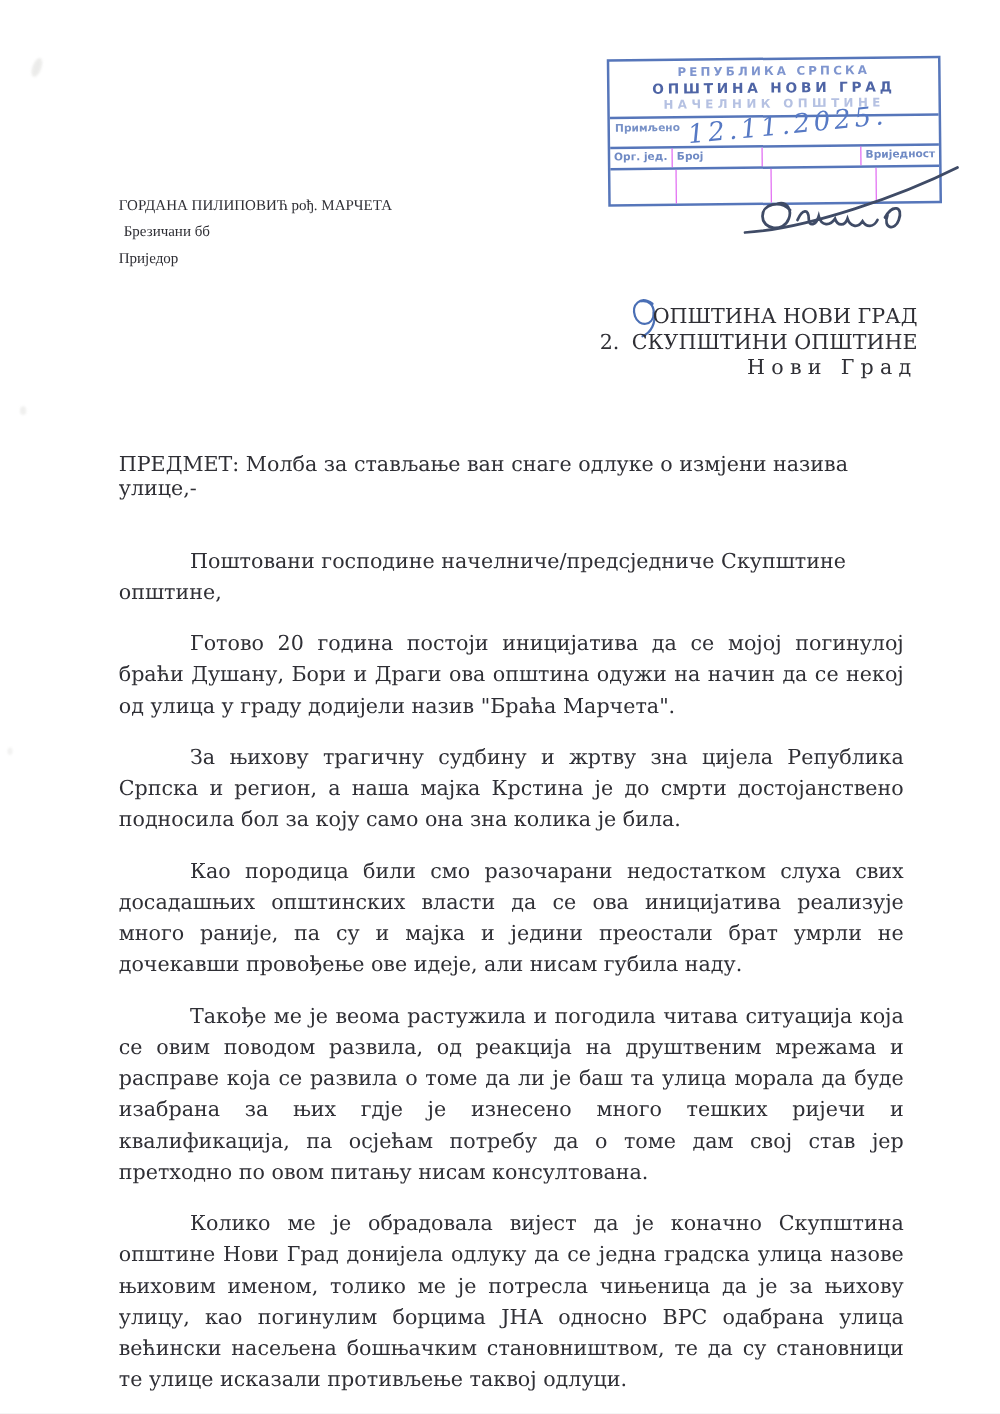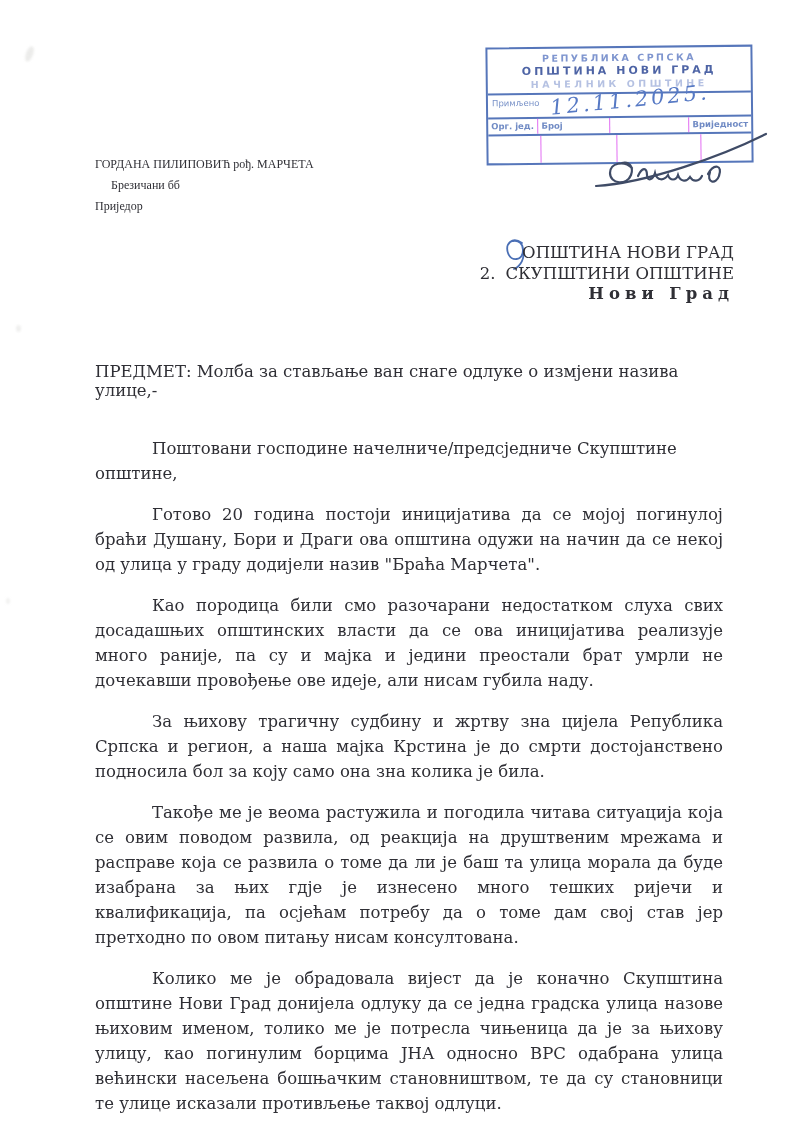--- a/index.html
+++ b/index.html
@@ -15,43 +15,43 @@
     position:absolute; left:486px; top:46px; width:263px;
     border:2px solid #4a6cb5; color:#4a6cb5;
     transform:rotate(-0.6deg); opacity:.93;
     font-family:"DejaVu Sans","Liberation Sans",sans-serif;
   }
   .stamp-head{ text-align:center; padding:4px 0 3px 0; }
   .stamp-line1{ font-size:9.5px; font-weight:bold; letter-spacing:2.5px; color:#5d7ac2; opacity:.85;}
   .stamp-line2{ font-size:11px;  font-weight:bold; letter-spacing:3px;   color:#41599f; margin-top:1px;}
   .stamp-line3{ font-size:9.5px; font-weight:bold; letter-spacing:3.5px; color:#6e86c6; opacity:.55; margin-top:1px;}
   .stamp-received{ position:relative; border-top:2px solid #4a6cb5; height:22px; }
-  .stamp-received .lbl{ position:absolute; left:4px; top:3px; font-size:8.5px; font-weight:normal; opacity:.8;}
+  .stamp-received .lbl{ position:absolute; left:4px; top:3px; font-size:8.5px; font-weight:bold; opacity:.8;}
   .hand-date{
     position:absolute; left:62px; top:-6px; width:160px;
     font-family:"DejaVu Serif",serif; font-style:italic;
     font-size:21px; letter-spacing:3px; color:#4a6fc0;
     transform:rotate(-5deg);
   }
   .stamp-grid{ display:flex; border-top:2px solid #4a6cb5; }
   .stamp-grid .cell{ border-right:1px solid #d946ef; box-sizing:border-box;
     font-size:8.5px; font-weight:bold; padding:2px 3px 1px 3px; height:15px; opacity:.85;}
   .stamp-grid .cell:last-child{ border-right:none;text-align:center; }
   .stamp-grid.empty .cell{ height:27px; }
   .c1{width:53px;} .c2{width:76px;} .c3{width:84px;} .c4{flex:1;}
   
   .signature{ position:absolute; left:592px; top:128px; }
   .pen-mark{ position:absolute; left:502px; top:237px; }
   
   .sender{ position:absolute; left:95px; top:154px; font-size:12px; line-height:21px;font-family:Liberation Serif, serif; }
-  .sender .addr{ padding-left:4px;margin-left:12px; }
+  .sender .addr{ padding-left:4px; }
   .recipient{ position:absolute; right:90px; top:243px; text-align:right;
     font-size:16.5px; line-height:20.5px; }
   .recipient .num{ display:inline-block; margin-right:10px; }
-  .recipient-city{ letter-spacing:5px;font-weight:bold; }
+  .recipient-city{ letter-spacing:5px; }
   .letter-body{ position:absolute; left:95px; top:362px; width:628px; }
   .subject{ font-size:16.5px; margin:0 0 36px 0; }
   .para{
     font-size:16.5px; line-height:25px; text-align:justify;
     text-indent:57px; margin:16px 0 14px 0;
   }
   .salutation{ text-align:left; }
   
   .artifact{ position:absolute; background:#d9d9d6; border-radius:50%; filter:blur(1px); }
   .a1{ left:26px; top:46px;  width:7px; height:16px; transform:rotate(20deg); opacity:.5;}
@@ -118,20 +118,20 @@
     <div>
       <span class="num">2.</span><span>СКУПШТИНИ ОПШТИНЕ</span>
     </div>
     <div class="recipient-city">Нови Град</div>
   </div>
 
   <div class="letter-body">
     <p class="subject">ПРЕДМЕТ: Молба за стављање ван снаге одлуке о измјени назива улице,-</p>
     <p class="para salutation">Поштовани господине начелниче/предсједниче Скупштине општине,</p>
     <p class="para">Готово 20 година постоји иницијатива да се мојој погинулој браћи Душану, Бори и Драги ова општина одужи на начин да се некој од улица у граду додијели назив "Браћа Марчета".</p>
+    <p class="para">За њихову трагичну судбину и жртву зна цијела Република Српска и регион, а наша мајка Крстина је до смрти достојанствено подносила бол за коју само она зна колика је била.</p>
     <p class="para">Као породица били смо разочарани недостатком слуха свих досадашњих општинских власти да се ова иницијатива реализује много раније, па су и мајка и једини преостали брат умрли не дочекавши провођење ове идеје, али нисам губила наду.</p>
-    <p class="para">За њихову трагичну судбину и жртву зна цијела Република Српска и регион, а наша мајка Крстина је до смрти достојанствено подносила бол за коју само она зна колика је била.</p>
     <p class="para">Такође ме је веома растужила и погодила читава ситуација која се овим поводом развила, од реакција на друштвеним мрежама и расправе која се развила о томе да ли је баш та улица морала да буде изабрана за њих гдје је изнесено много тешких ријечи и квалификација, па осјећам потребу да о томе дам свој став јер претходно по овом питању нисам консултована.</p>
     <p class="para">Колико ме је обрадовала вијест да је коначно Скупштина општине Нови Град донијела одлуку да се једна градска улица назове њиховим именом, толико ме је потресла чињеница да је за њихову улицу, као погинулим борцима ЈНА односно ВРС одабрана улица већински насељена бошњачким становништвом, те да су становници те улице исказали противљење таквој одлуци.</p>
     <p class="para">Мој јасан и недвосмислен став, као сестре и једине преостале од некада бројне породице Марчета је, иако немам разлог да сумњам у побуде, односно добре намјере предлагача да Радничка улица буде названа улицом Браће Марчета, да то није адекватно и добро рјешење из више разлога.</p>
   </div>
 
 </div>
 
 </body></html>

